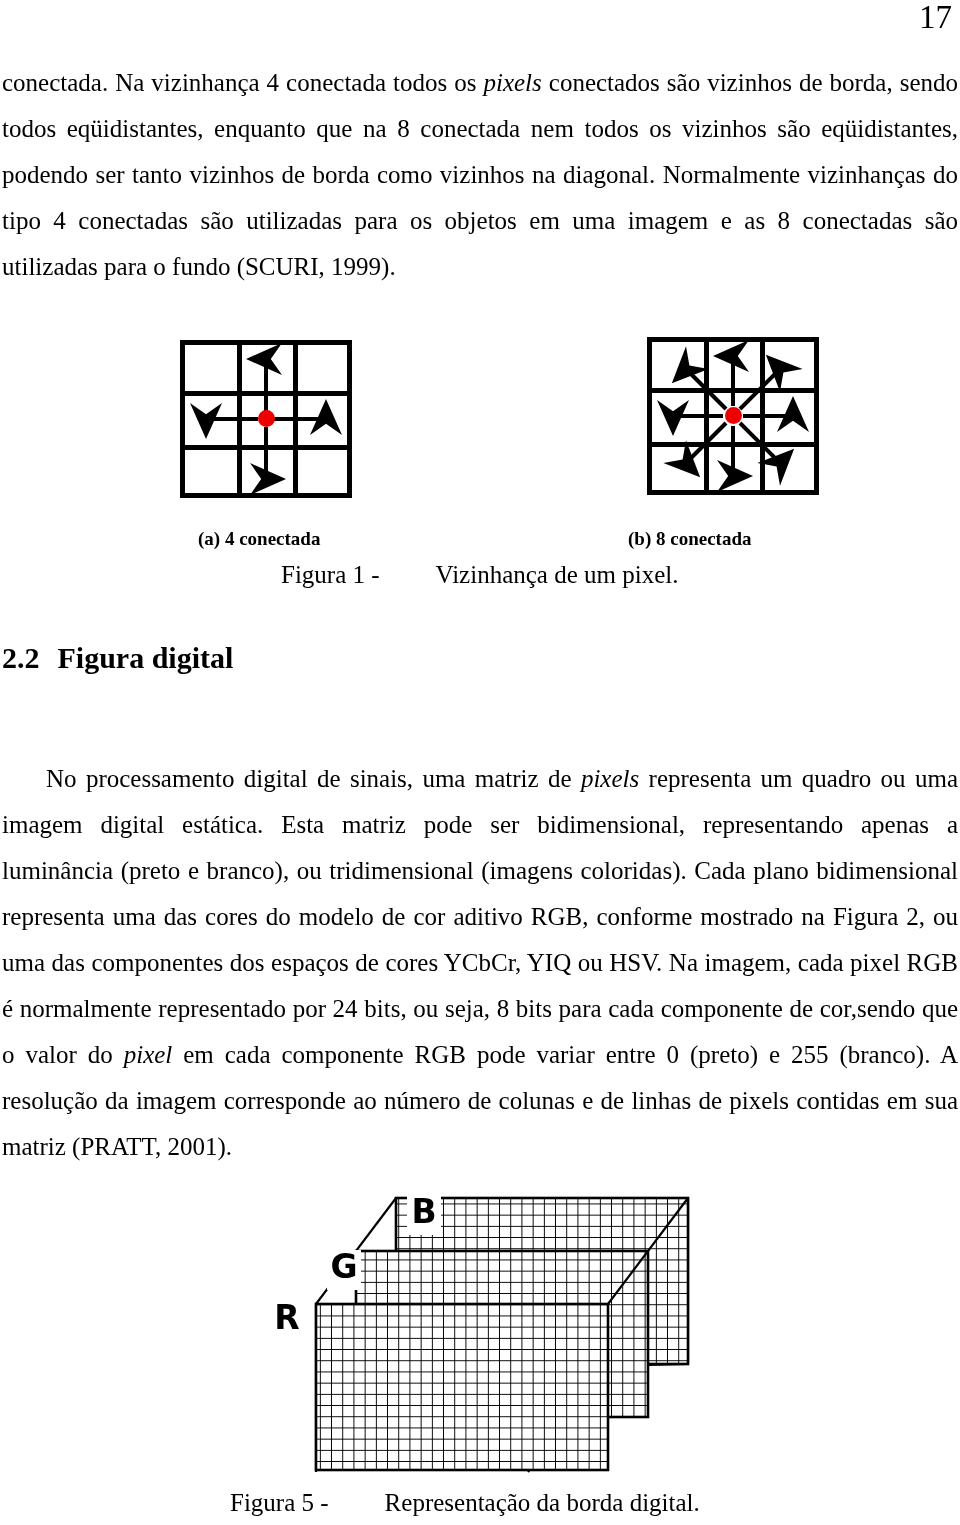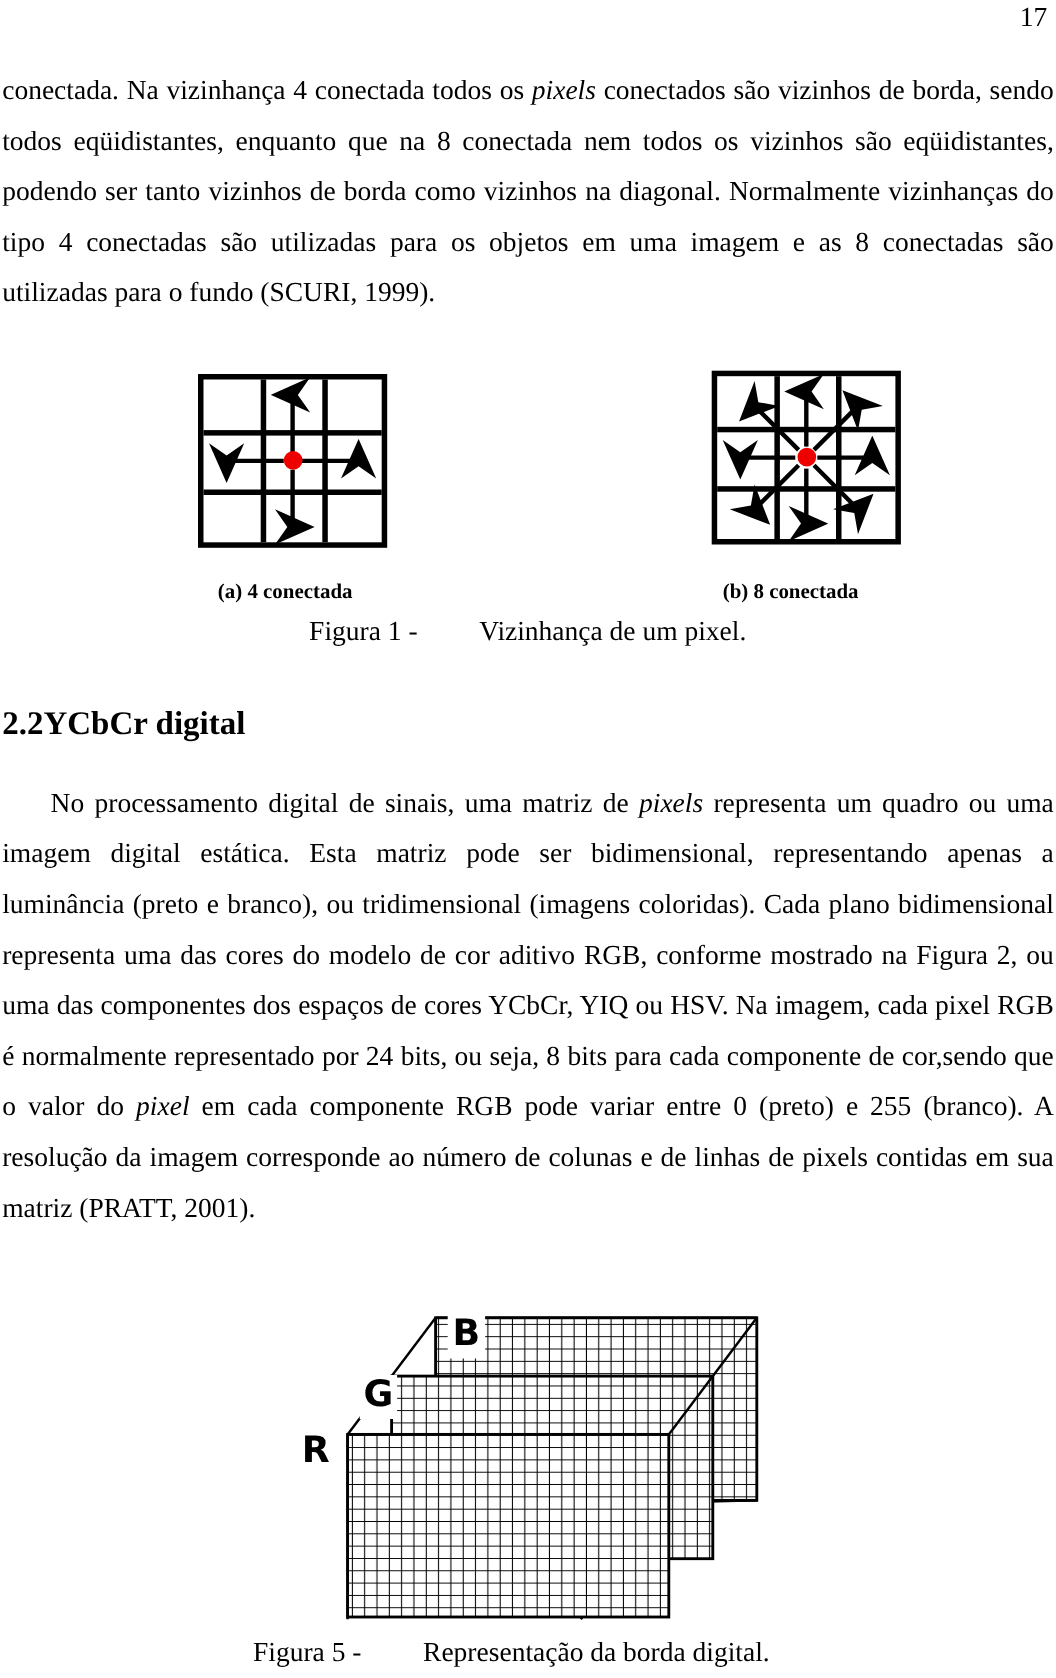--- a/index.html
+++ b/index.html
@@ -20,51 +20,51 @@
     position: relative;
     width: 960px;
     height: 1525px;
   }
 
   
   .page-number {
     position: absolute;
     top: 2px;
     right: 8px;
-    font-size: 25px;
+    font-size: 33px;
     line-height: 30px;
     font-family: "Liberation Serif", "DejaVu Serif", serif;
   }
 
   
   .para {
     position: absolute;
     left: 2px;
     width: 956px;
     text-align: justify;
     text-justify: inter-word;
     font-size: 25px;
     line-height: 46px;
   }
   .para.p1 { top: 60px; }
-  .para.p2 { top: 708px; text-indent: 44px; }
+  .para.p2 { top: 756px; text-indent: 44px; }
 
   .para i { font-style: italic; }
 
   
   .section-heading {
     position: absolute;
     left: 2px;
     top: 640px;
     font-size: 30px;
     font-weight: bold;
     line-height: 36px;
     letter-spacing: 0px;
   }
-  .section-heading .num { }
+  .section-heading .num { margin-right: 18px; }
 
   
   .fig1-wrap {
     position: absolute;
     left: 0;
     top: 330px;
     width: 960px;
     height: 260px;
   }
 
@@ -105,21 +105,21 @@
   }
 
   
   .subcap {
     position: absolute;
     font-size: 19px;
     font-weight: bold;
     line-height: 22px;
   }
   .subcap-a { left: 198px; top: 198px; }
-  .subcap-b { left: 657px; top: 198px; }
+  .subcap-b { left: 628px; top: 198px; }
 
   
   .figcap {
     position: absolute;
     font-size: 25px;
     line-height: 30px;
     white-space: pre;
   }
   .figcap .lbl { display: inline-block; }
   .figcap .gap { display: inline-block; width: 56px; }
@@ -222,21 +222,21 @@
 
       <div class="center-dot" style="left:73px; top:65px;"></div>
     </div>
 
     <div class="subcap subcap-a">(a) 4 conectada</div>
     <div class="subcap subcap-b">(b) 8 conectada</div>
   </div>
 
   <div class="figcap figcap-1"><span class="lbl">Figura 1 -</span><span class="gap"></span><span>Vizinhança de um pixel.</span></div>
 
-  <div class="section-heading"><span class="num">2.2</span><span>YCbCr digital</span></div>
+  <div class="section-heading"><span class="num">2.2</span><span>Figura digital</span></div>
 
   <div class="para p2"><span>No processamento digital de sinais, uma matriz de </span><i>pixels</i><span> representa um quadro ou uma imagem digital estática. Esta matriz pode ser bidimensional, representando apenas a luminância (preto e branco), ou tridimensional (imagens coloridas). Cada plano bidimensional representa uma das cores do modelo de cor aditivo RGB, conforme mostrado na Figura 2, ou uma das componentes dos espaços de cores YCbCr, YIQ ou HSV. Na imagem, cada pixel RGB é normalmente representado por 24 bits, ou seja, 8 bits para cada componente de cor,sendo que o valor do </span><i>pixel</i><span> em cada componente RGB pode variar entre 0 (preto) e 255 (branco). A resolução da imagem corresponde ao número de colunas e de linhas de pixels contidas em sua matriz (PRATT, 2001).</span></div>
 
   <div class="fig2-wrap">
     <svg class="fig2-svg" viewBox="0 0 450 300">
       <defs>
 
         <pattern id="cellgrid" width="11.2" height="11.2" patternUnits="userSpaceOnUse">
           <rect x="0" y="0" width="11.2" height="11.2" fill="#ffffff"></rect>
           <path d="M11.2,0 L11.2,11.2 M0,11.2 L11.2,11.2" stroke="#000000" stroke-width="1.9" fill="none"></path>

